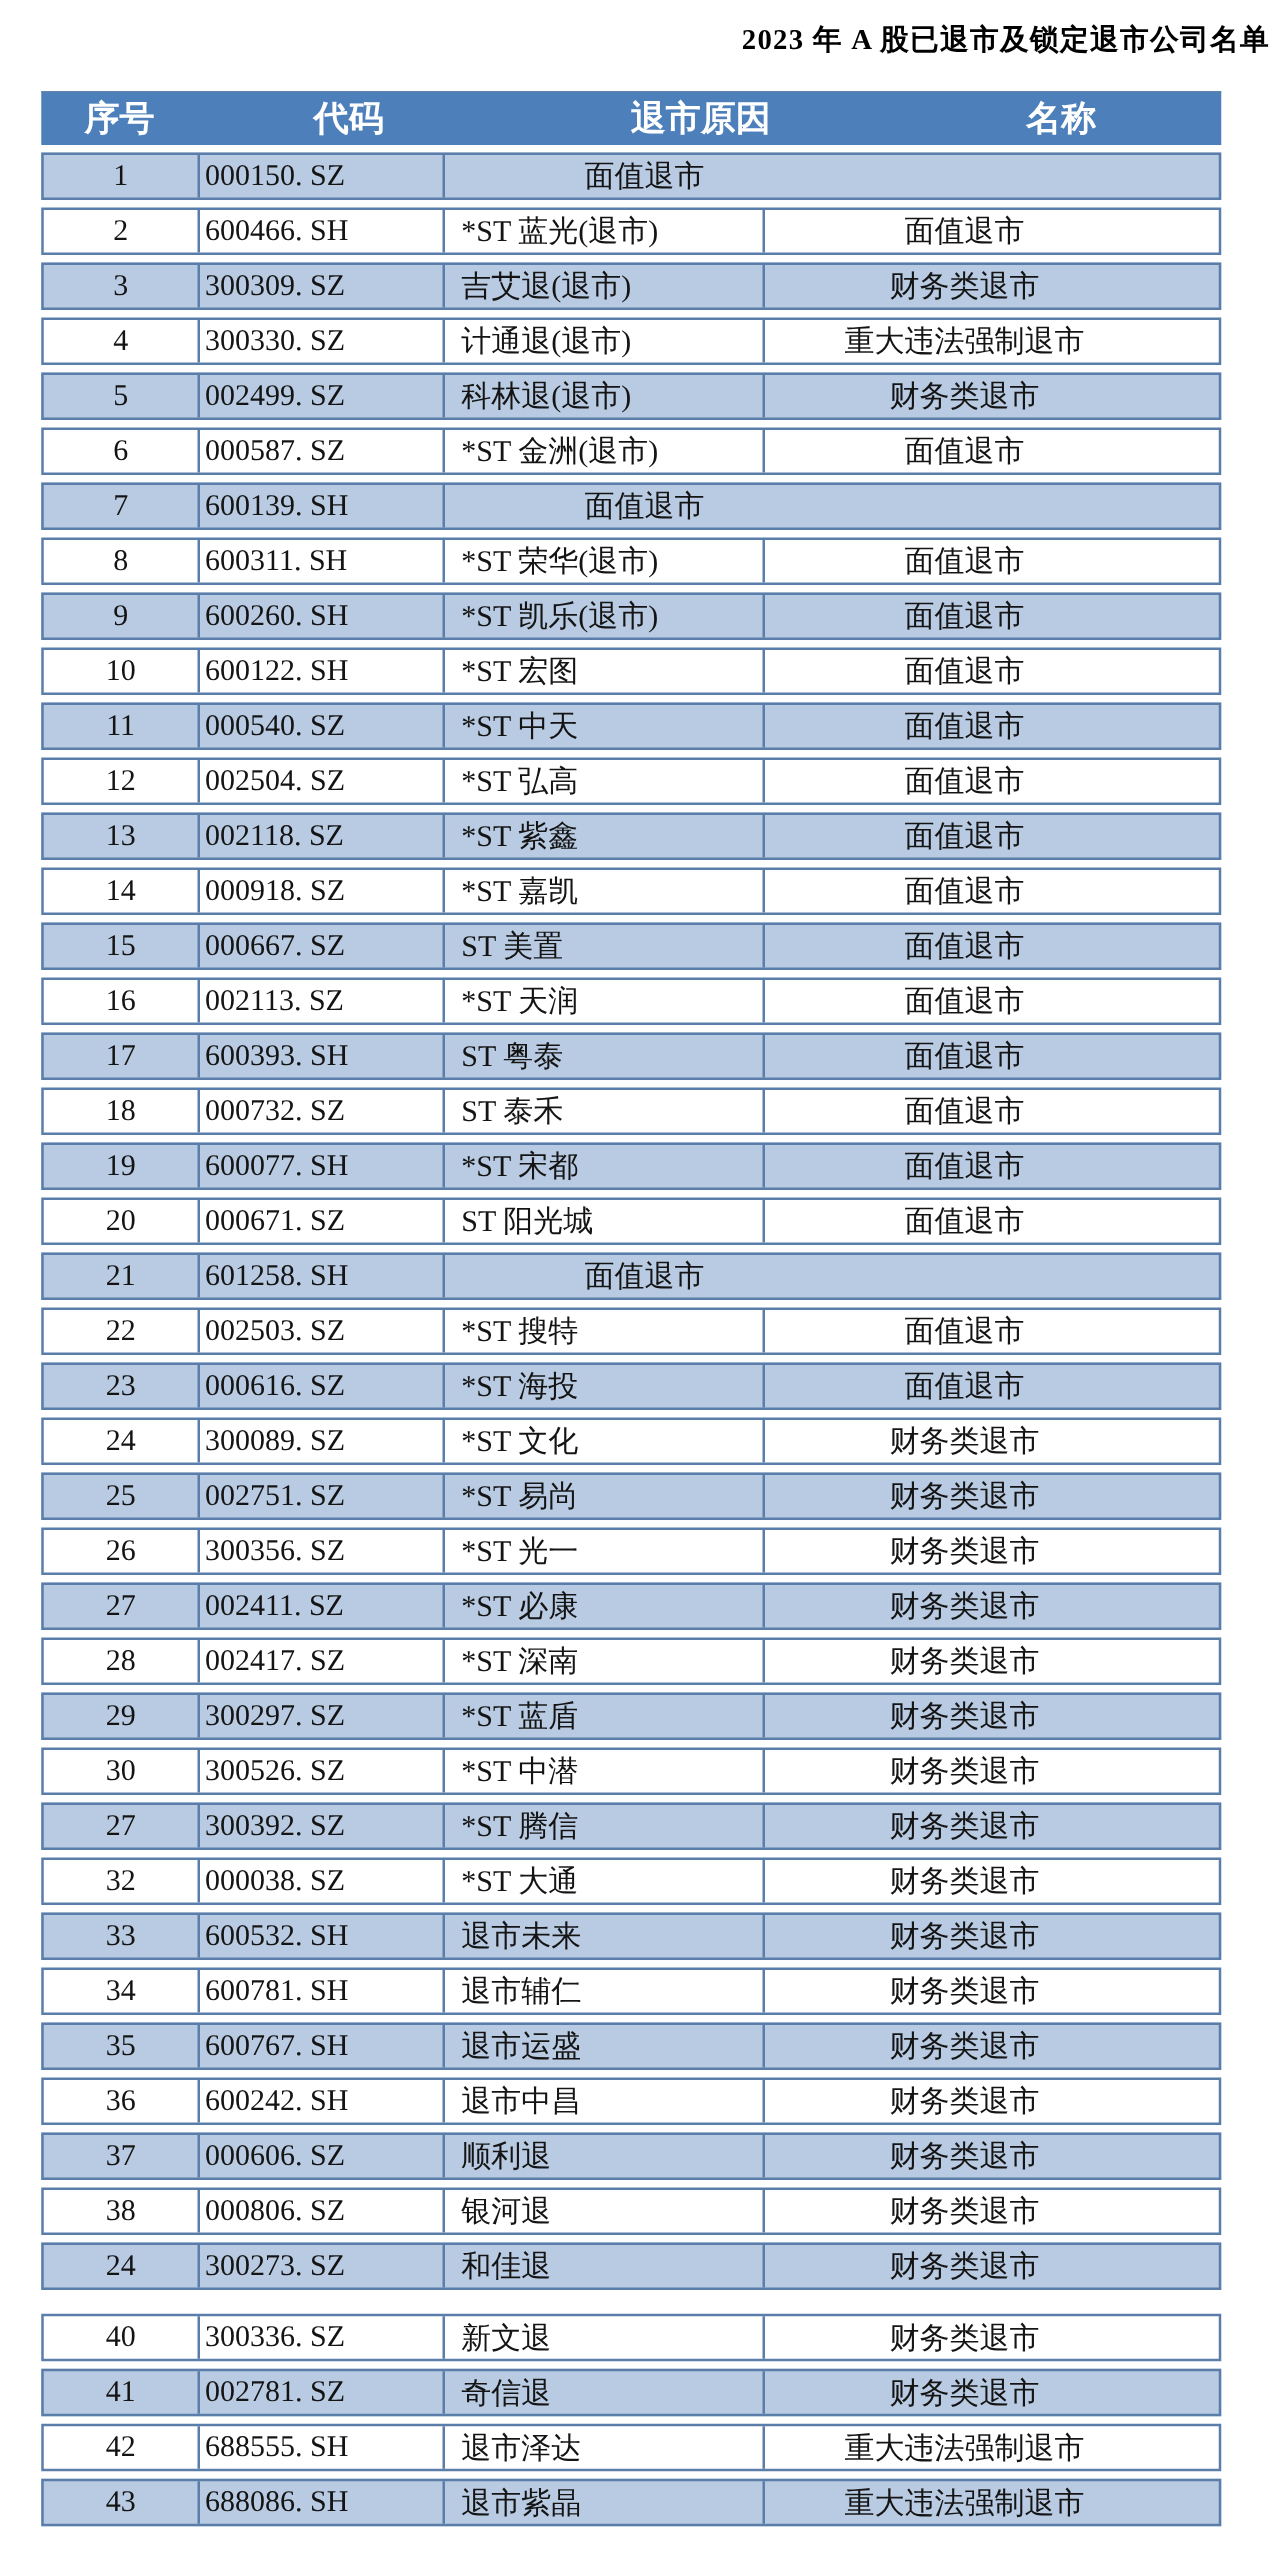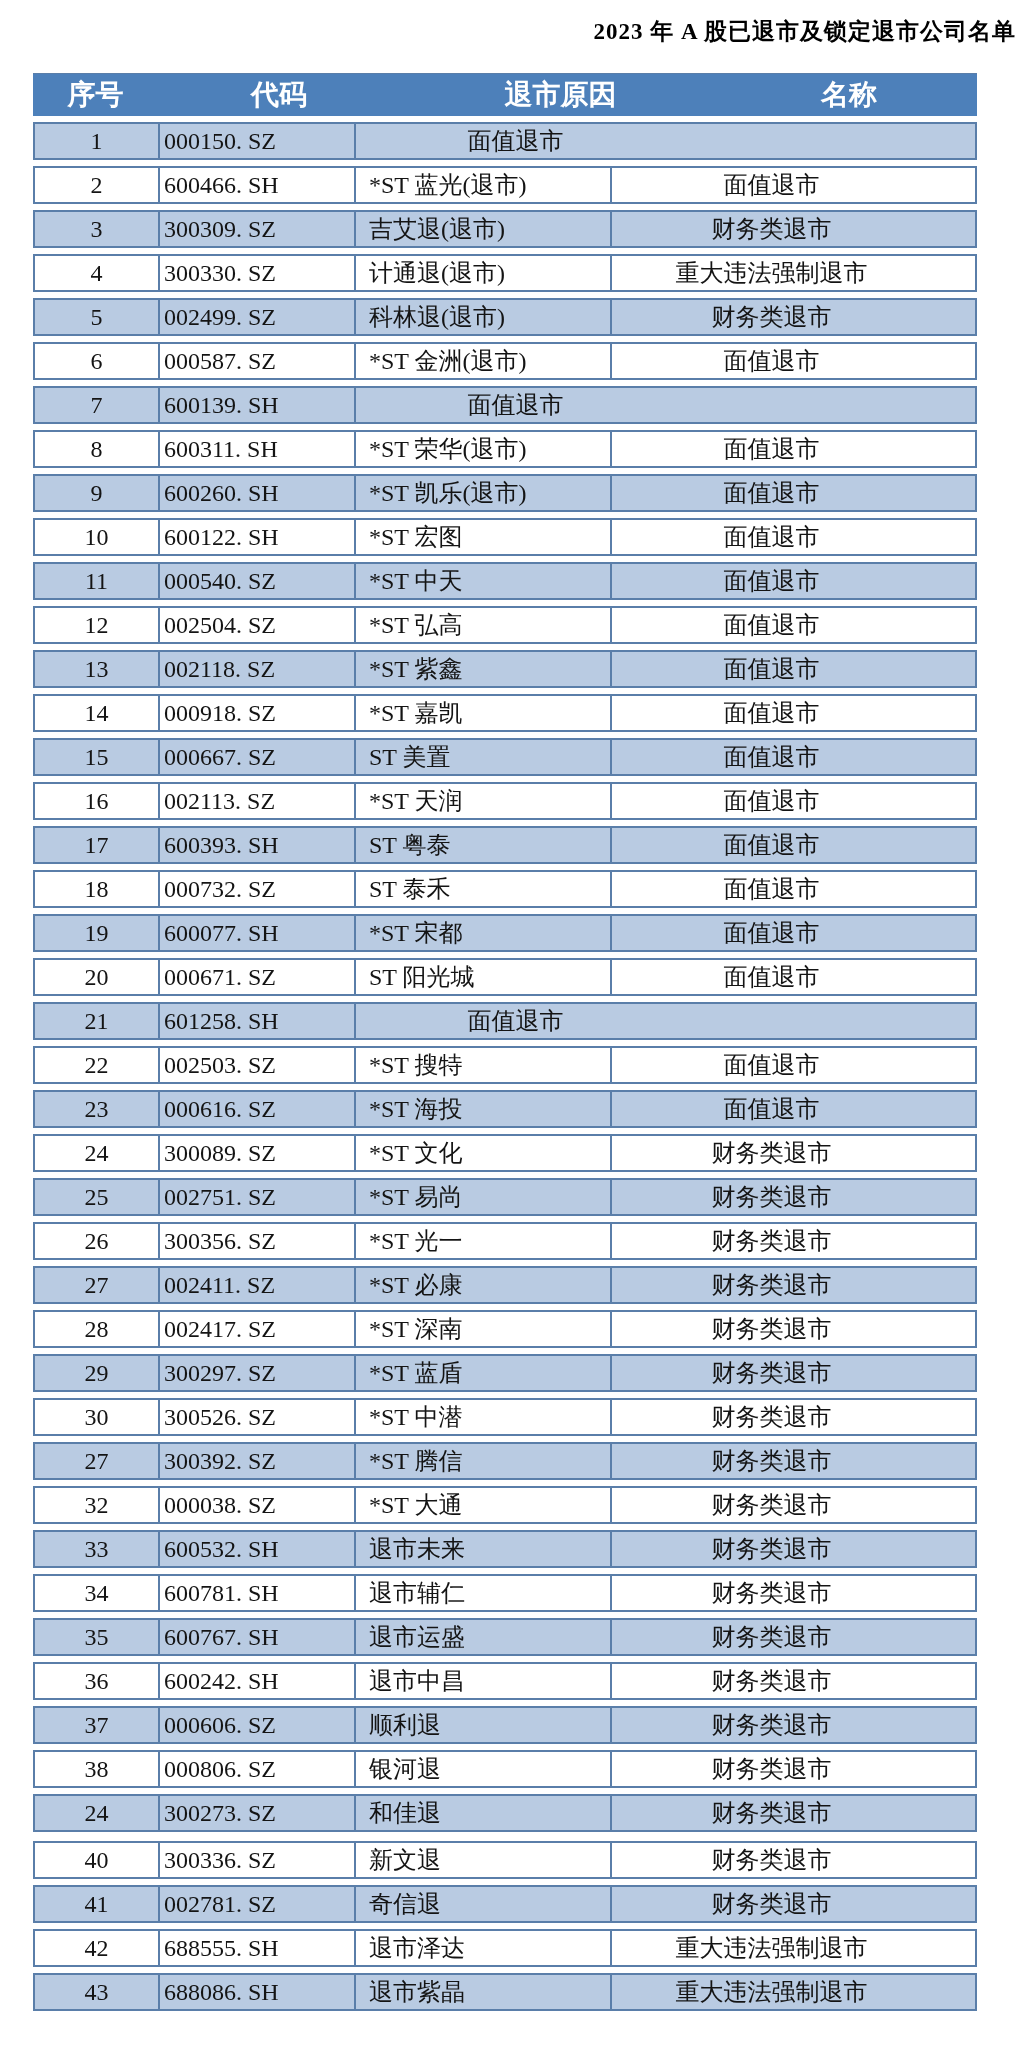--- a/index.html
+++ b/index.html
@@ -61,21 +61,21 @@
   .row {
     display: flex;
     box-sizing: border-box;
     width: 944px;
     height: 38px;
     border: 2px solid var(--border, #5a7ea9);
     margin-bottom: 6px;
     background: #ffffff;
   }
   .row.alt { background: var(--row-alt-bg, #b9cbe2); }
-  .row.gap-before { margin-top: 9px; }
+  .row.gap-before { margin-top: 19px; }
 
   .cell {
     display: flex;
     align-items: center;
     box-sizing: border-box;
     font-size: 24px;
     color: var(--body-text, #141414);
     white-space: nowrap;
     overflow: hidden;
   }

